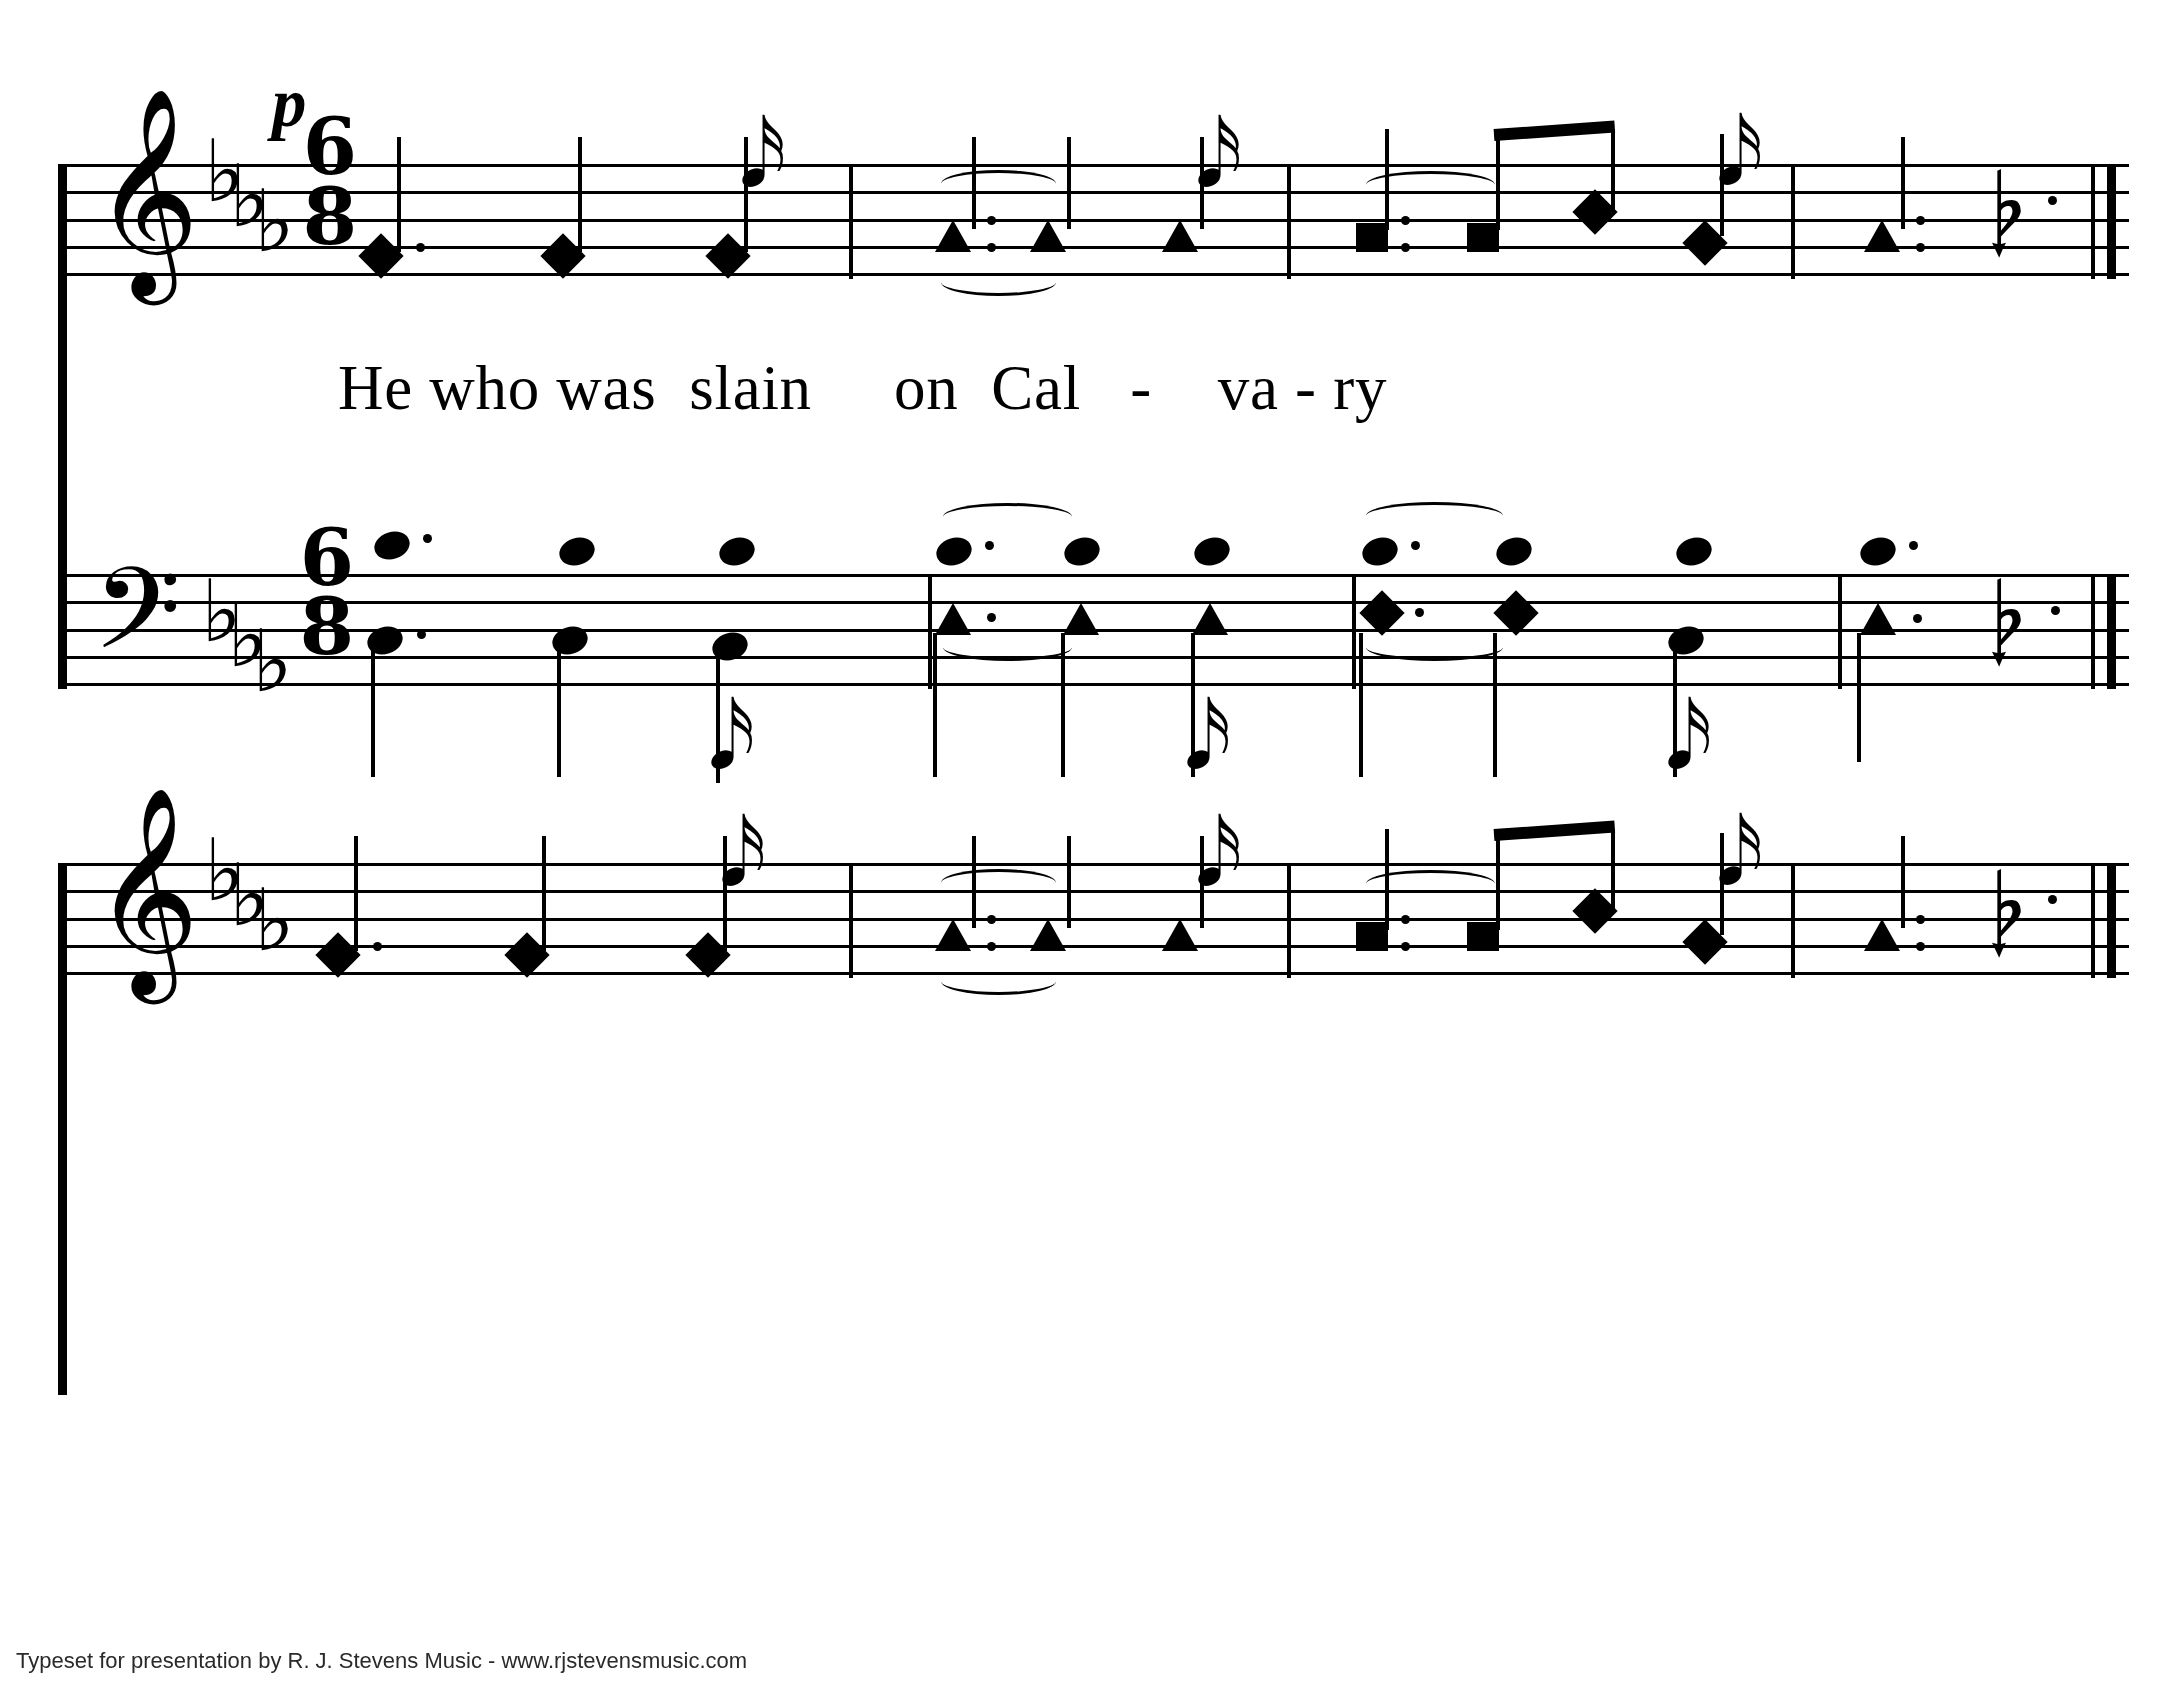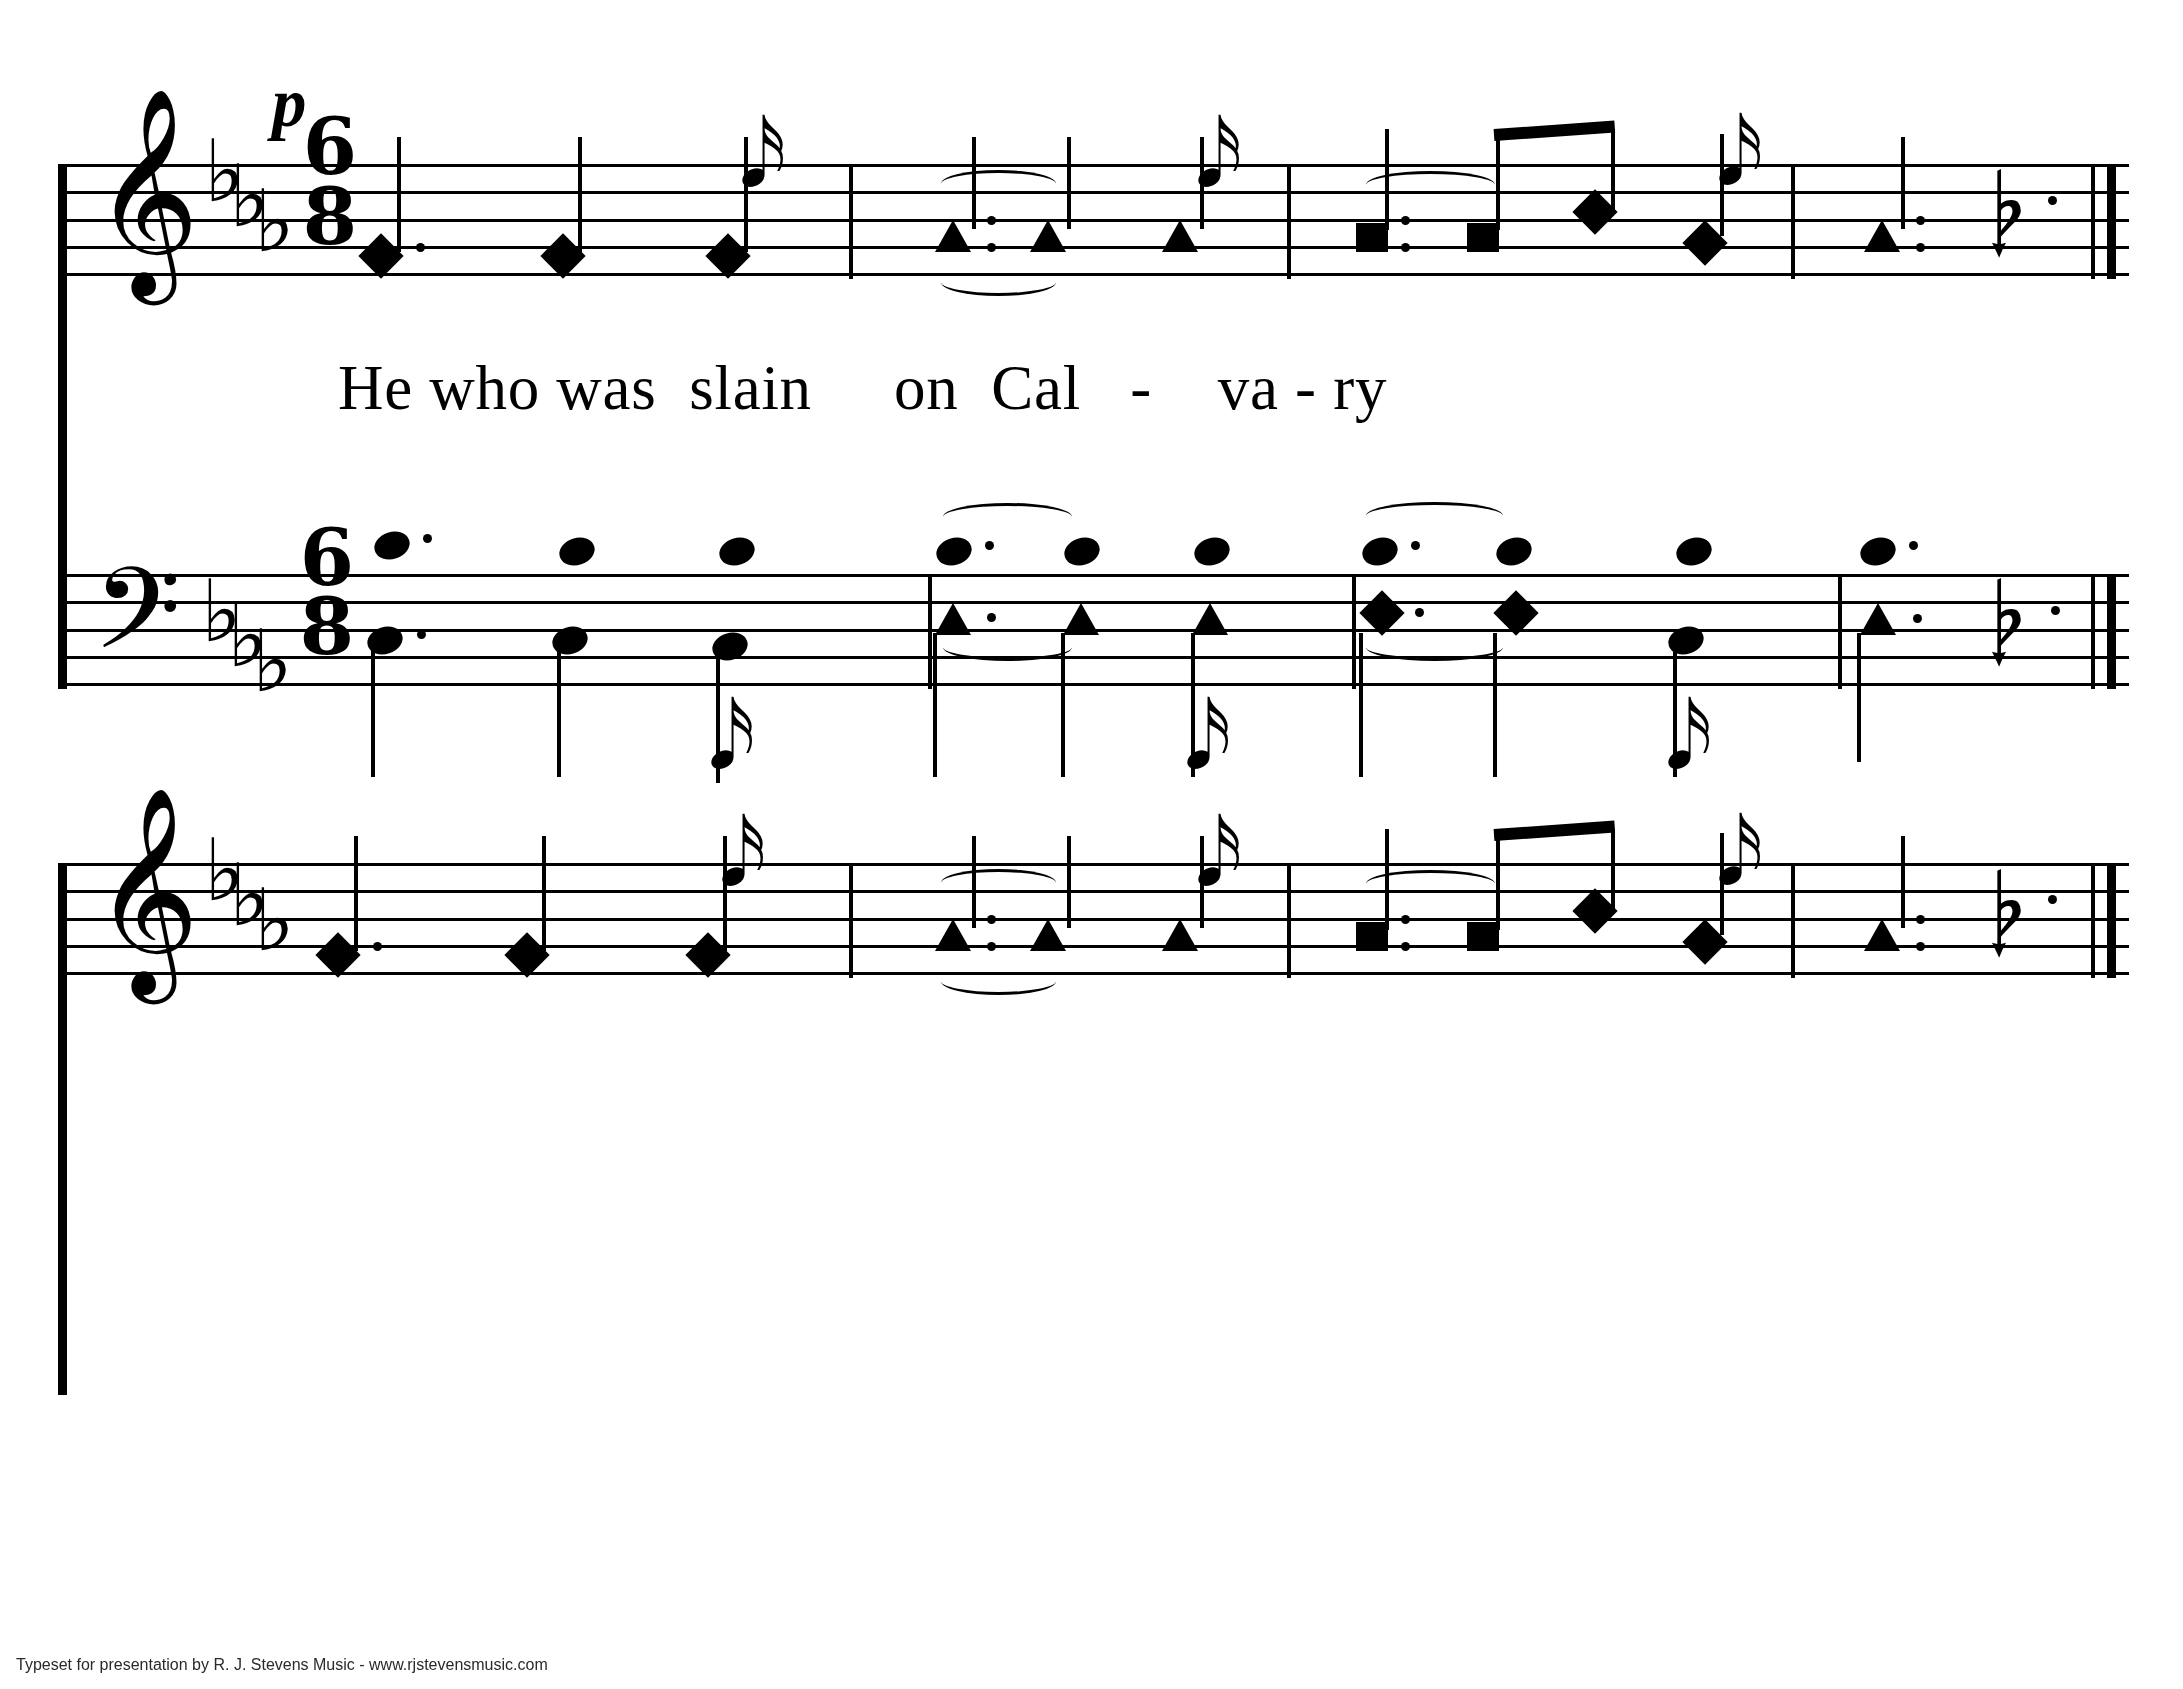--- a/index.html
+++ b/index.html
@@ -173,21 +173,21 @@
     letter-spacing: 0.7px;
     white-space: pre;
   }
 
   
   .footer {
     position: absolute;
     left: 16px;
     bottom: 16px;
     font-family: "Liberation Sans", sans-serif;
-    font-size: 16px;
+    font-size: 22px;
     color: #2a2a2a;
   }
 </style>
 </head>
 <body>
 
 <div class="sheet">
 
   <div class="system" id="system-1">
 

